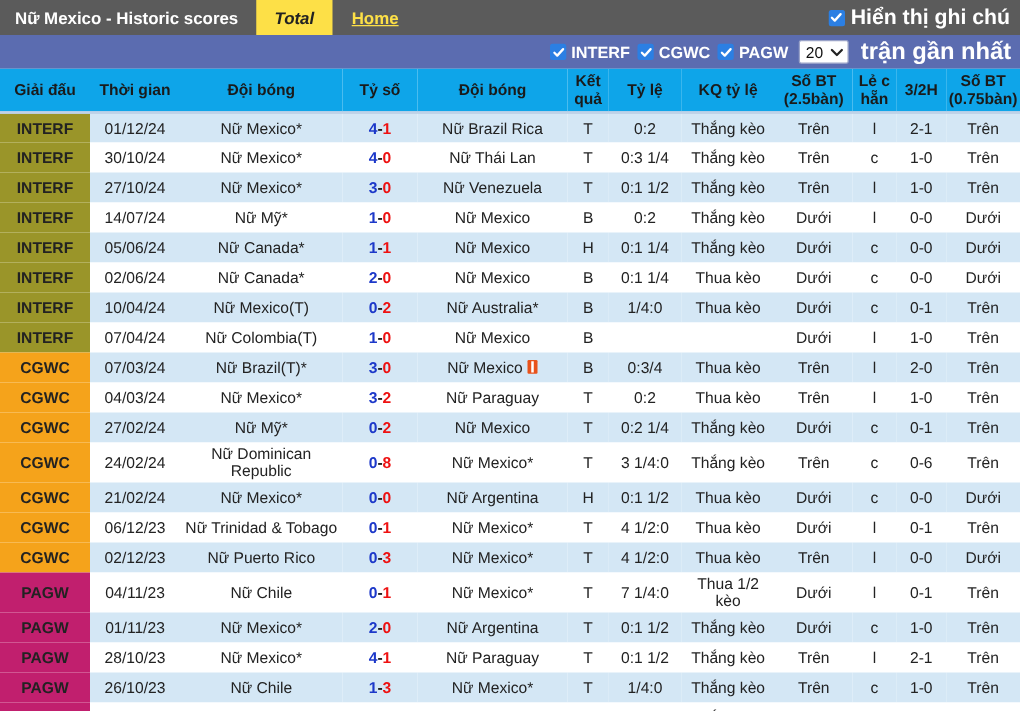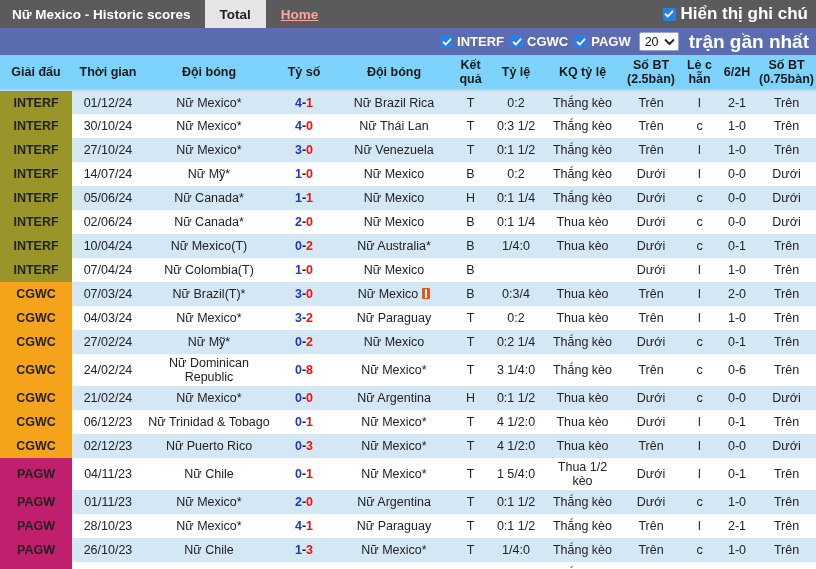--- a/index.html
+++ b/index.html
@@ -26,27 +26,28 @@
     font-weight: bold;
     display: flex; align-items: center;
     padding: 0 14px 0 12px;
     white-space: nowrap;
   }
   .tab {
     display: flex; align-items: center;
     padding: 0 15px;
     font-size: 13.5px;
     font-weight: bold;
-    color: #fca5a5;
+    color: #fde047;
     white-space: nowrap;
     cursor: pointer;
   }
   .tab.active {
-    background: #e5e5e5;
+    background: #fde047;
     color: #222222;
+    font-style: italic;
   }
   .tab.link { text-decoration: underline; }
   .topbar-right {
     margin-left: auto;
     display: flex; align-items: center;
     padding-right: 8px;
     gap: 5px;
   }
   .topbar-right .lbl {
     color: #ffffff; font-size: 17px; font-weight: bold; white-space: nowrap;
@@ -101,21 +102,21 @@
   }
 
   
   table.scores {
     width: 816px;
     border-collapse: collapse;
     table-layout: fixed;
     font-size: 12.5px;
   }
   table.scores th {
-    background: #7dd3fc;
+    background: #0ea5e9;
     color: #1a1a1a;
     font-size: 12.5px;
     font-weight: bold;
     padding: 3px 1px;
     line-height: 1.12;
     text-align: center;
     vertical-align: middle;
     border-bottom: 2px solid #bfd2e8;
     height: 32px;
   }
@@ -261,21 +262,21 @@
         <th>Giải đấu</th>
         <th>Thời gian</th>
         <th>Đội bóng</th>
         <th>Tỷ số</th>
         <th>Đội bóng</th>
         <th>Kết quả</th>
         <th>Tỷ lệ</th>
         <th>KQ tỷ lệ</th>
         <th>Số BT (2.5bàn)</th>
         <th>Lẻ c hẵn</th>
-        <th>6/2H</th>
+        <th>3/2H</th>
         <th>Số BT (0.75bàn)</th>
       </tr>
     </thead>
     <tbody id="scores-body">
         <tr class="row-odd">
           <td class="league INTERF">INTERF</td>
           <td class="date">01/12/24</td>
           <td class="team wrap-cell c-red">Nữ Mexico*</td>
           <td class="score"><span class="a">4</span>-<span class="b">1</span></td>
           <td class="team wrap-cell c-black">Nữ Brazil Rica</td>
@@ -287,21 +288,21 @@
           <td class="c-black">2-1</td>
           <td class="c-red">Trên</td>
         </tr>
         <tr class="row-even">
           <td class="league INTERF">INTERF</td>
           <td class="date">30/10/24</td>
           <td class="team wrap-cell c-red">Nữ Mexico*</td>
           <td class="score"><span class="a">4</span>-<span class="b">0</span></td>
           <td class="team wrap-cell c-black">Nữ Thái Lan</td>
           <td class="c-red">T</td>
-          <td class="c-blue">0:3 1/2</td>
+          <td class="c-blue">0:3 1/4</td>
           <td class="wrap-cell c-red">Thắng kèo</td>
           <td class="c-red">Trên</td>
           <td class="c-red">c</td>
           <td class="c-black">1-0</td>
           <td class="c-red">Trên</td>
         </tr>
         <tr class="row-odd">
           <td class="league INTERF">INTERF</td>
           <td class="date">27/10/24</td>
           <td class="team wrap-cell c-red">Nữ Mexico*</td>
@@ -483,21 +484,21 @@
           <td class="c-black">0-0</td>
           <td class="c-green">Dưới</td>
         </tr>
         <tr class="row-even">
           <td class="league PAGW">PAGW</td>
           <td class="date">04/11/23</td>
           <td class="team wrap-cell c-black">Nữ Chile</td>
           <td class="score"><span class="a">0</span>-<span class="b">1</span></td>
           <td class="team wrap-cell c-red">Nữ Mexico*</td>
           <td class="c-red">T</td>
-          <td class="c-blue">1 5/4:0</td>
+          <td class="c-blue">7 1/4:0</td>
           <td class="wrap-cell c-green">Thua 1/2 kèo</td>
           <td class="c-green">Dưới</td>
           <td class="c-green">l</td>
           <td class="c-black">0-1</td>
           <td class="c-red">Trên</td>
         </tr>
         <tr class="row-odd">
           <td class="league PAGW">PAGW</td>
           <td class="date">01/11/23</td>
           <td class="team wrap-cell c-red">Nữ Mexico*</td>

